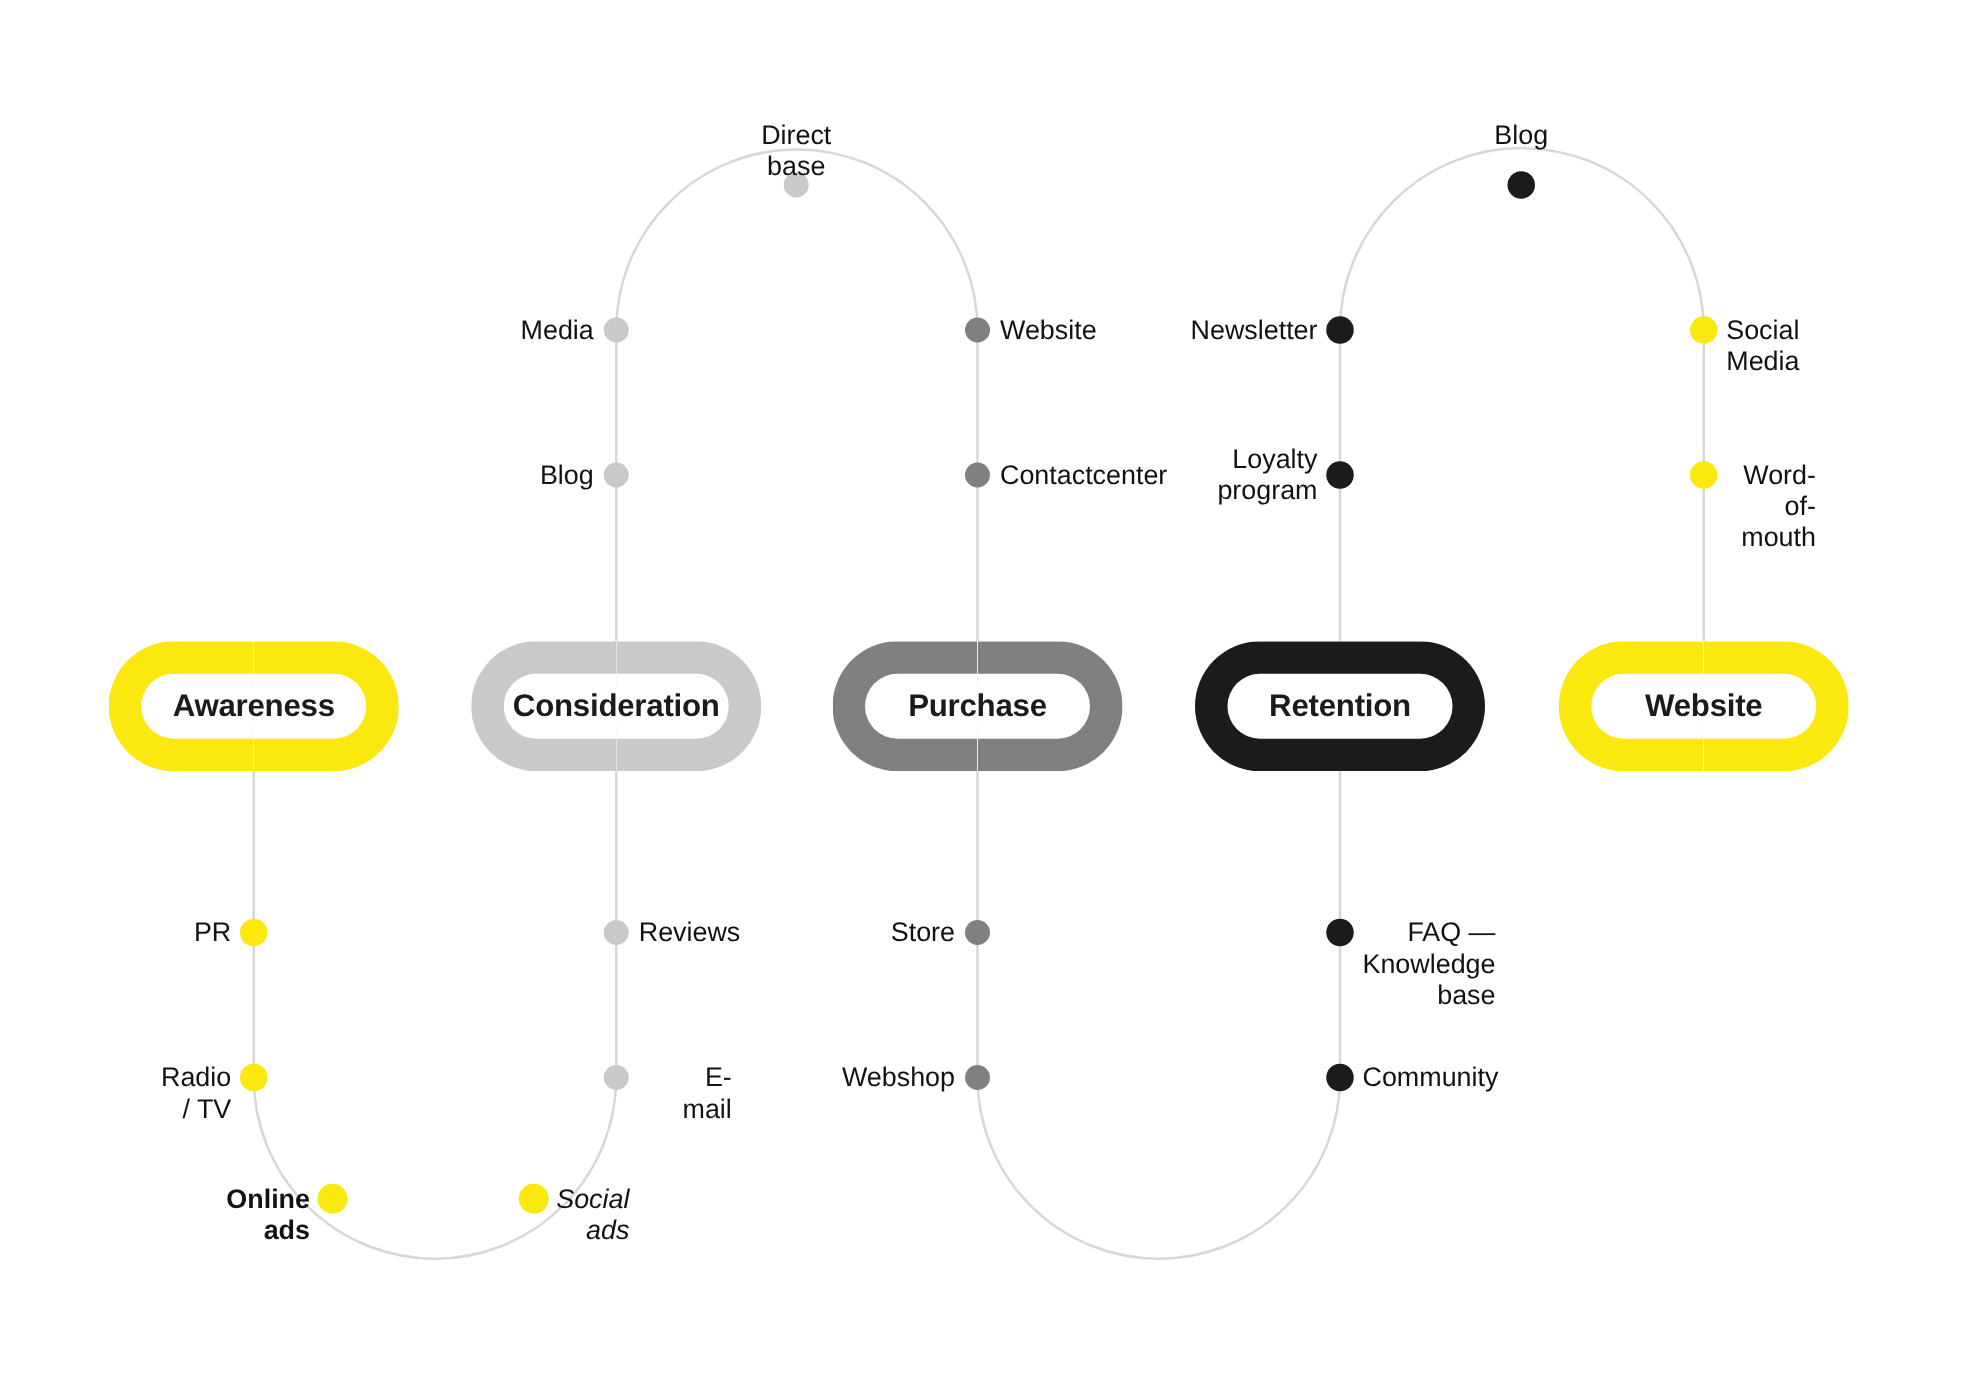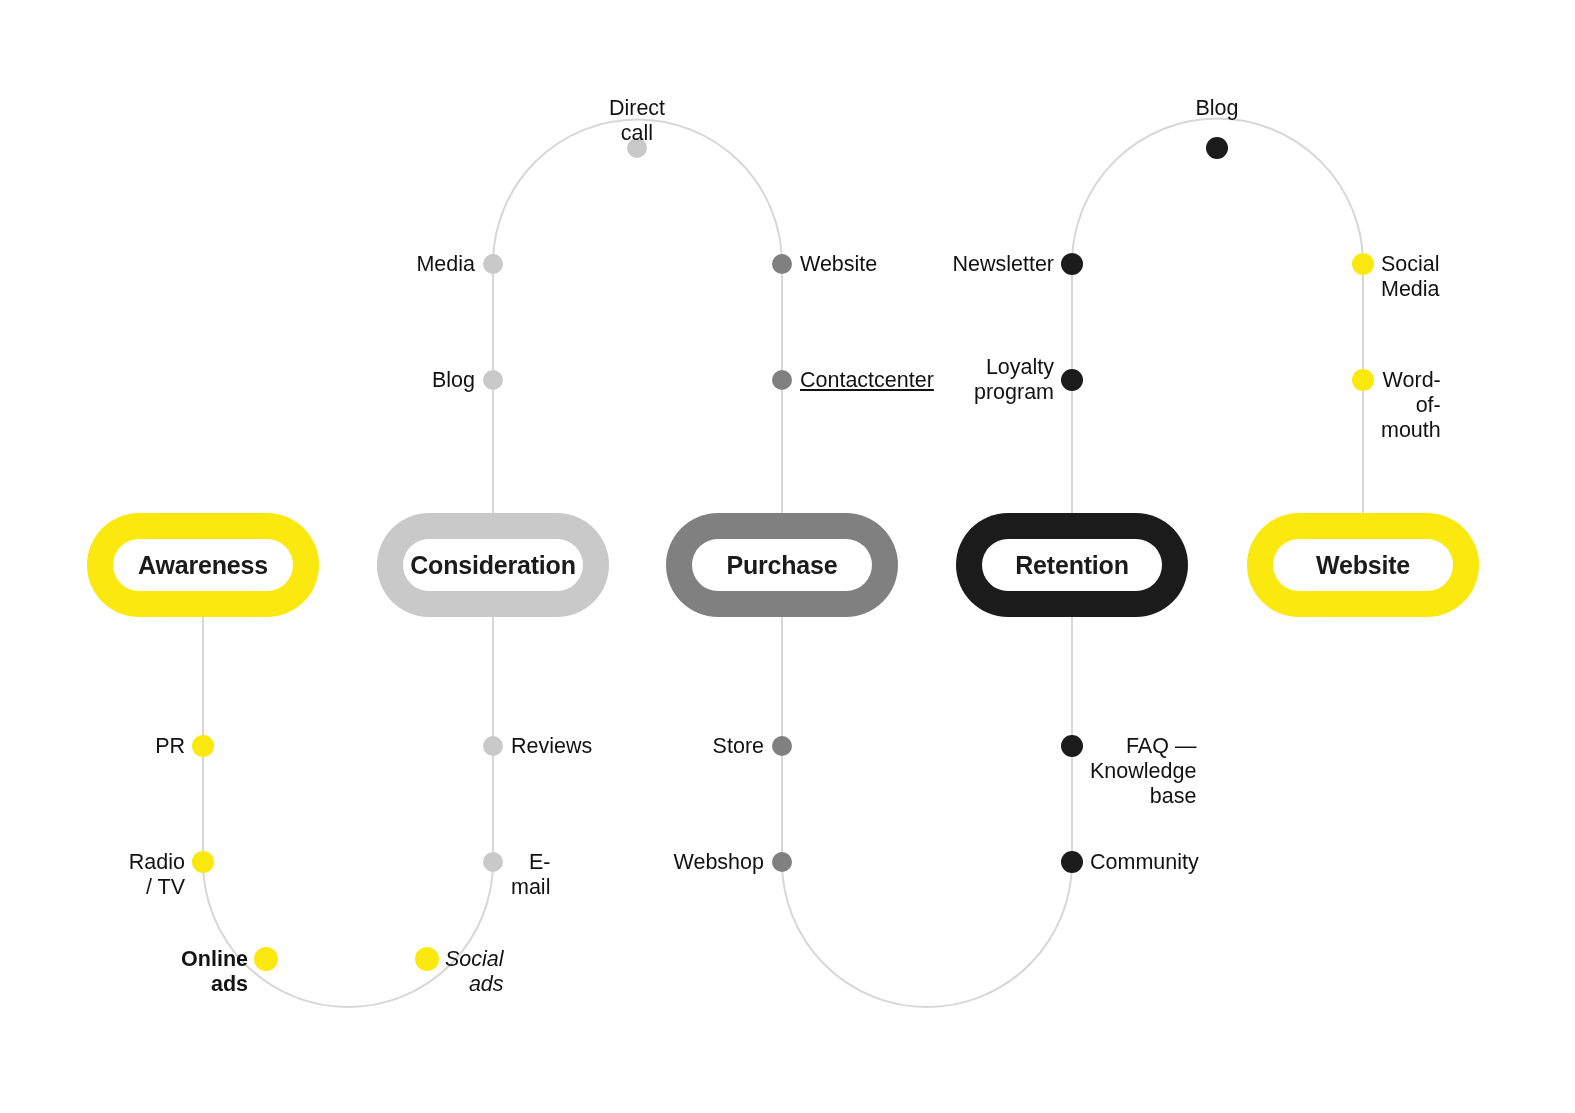--- a/index.html
+++ b/index.html
@@ -155,50 +155,50 @@
       <div class="node side-left" style="left: 493px; top: 264px;">
         <div class="dot" style="width: 20px; height: 20px; left: -10px; top: -10px; background: rgb(201, 201, 201);"></div>
         <div class="node-label" style="top: -12.5px;">Media</div>
       </div>
       <div class="node side-left" style="left: 493px; top: 380px;">
         <div class="dot" style="width: 20px; height: 20px; left: -10px; top: -10px; background: rgb(201, 201, 201);"></div>
         <div class="node-label" style="top: -12.5px;">Blog</div>
       </div>
       <div class="node side-top" style="left: 637px; top: 148px;">
         <div class="dot" style="width: 20px; height: 20px; left: -10px; top: -10px; background: rgb(201, 201, 201);"></div>
-        <div class="node-label" style="top: -52px; left: 0px;">Direct call</div>
+        <div class="node-label" style="top: -52px; left: 0px;">Direct base</div>
       </div>
       <div class="node side-right" style="left: 782px; top: 264px;">
         <div class="dot" style="width: 20px; height: 20px; left: -10px; top: -10px; background: rgb(128, 128, 128);"></div>
         <div class="node-label" style="top: -12.5px;">Website</div>
       </div>
       <div class="node side-right" style="left: 782px; top: 380px;">
         <div class="dot" style="width: 20px; height: 20px; left: -10px; top: -10px; background: rgb(128, 128, 128);"></div>
-        <div class="node-label" style="top: -12.5px; text-decoration: underline;">Contactcenter</div>
+        <div class="node-label" style="top: -12.5px;">Contactcenter</div>
       </div>
       <div class="node side-left" style="left: 1072px; top: 264px;">
         <div class="dot" style="width: 22px; height: 22px; left: -11px; top: -11px; background: rgb(27, 27, 27);"></div>
         <div class="node-label" style="top: -12.5px;">Newsletter</div>
       </div>
       <div class="node side-left" style="left: 1072px; top: 380px;">
         <div class="dot" style="width: 22px; height: 22px; left: -11px; top: -11px; background: rgb(27, 27, 27);"></div>
         <div class="node-label" style="top: -25px;">Loyalty
 program</div>
       </div>
       <div class="node side-top" style="left: 1217px; top: 148px;">
         <div class="dot" style="width: 22px; height: 22px; left: -11px; top: -11px; background: rgb(27, 27, 27);"></div>
         <div class="node-label" style="top: -52px; left: 0px;">Blog</div>
       </div>
       <div class="node side-right" style="left: 1363px; top: 264px;">
         <div class="dot" style="width: 22px; height: 22px; left: -11px; top: -11px; background: rgb(250, 232, 15);"></div>
         <div class="node-label" style="top: -12.5px;">Social Media</div>
       </div>
       <div class="node side-right" style="left: 1363px; top: 380px;">
         <div class="dot" style="width: 22px; height: 22px; left: -11px; top: -11px; background: rgb(250, 232, 15);"></div>
-        <div class="node-label" style="top: -12.5px;">Word-of-mouth</div>
+        <div class="node-label" style="top: -12.5px; margin-left: 12px;">Word-of-mouth</div>
       </div>
       <div class="node side-left" style="left: 203px; top: 746px;">
         <div class="dot" style="width: 22px; height: 22px; left: -11px; top: -11px; background: rgb(250, 232, 15);"></div>
         <div class="node-label" style="top: -12.5px;">PR</div>
       </div>
       <div class="node side-left" style="left: 203px; top: 862px;">
         <div class="dot" style="width: 22px; height: 22px; left: -11px; top: -11px; background: rgb(250, 232, 15);"></div>
         <div class="node-label" style="top: -12.5px; margin-left: 18px;">Radio / TV</div>
       </div>
       <div class="node side-left" style="left: 266px; top: 959px;">
@@ -208,21 +208,21 @@
       <div class="node side-right" style="left: 427px; top: 959px;">
         <div class="dot" style="width: 24px; height: 24px; left: -12px; top: -12px; background: rgb(250, 232, 15);"></div>
         <div class="node-label" style="top: -12.5px; font-style: italic;">Social ads</div>
       </div>
       <div class="node side-right" style="left: 493px; top: 746px;">
         <div class="dot" style="width: 20px; height: 20px; left: -10px; top: -10px; background: rgb(201, 201, 201);"></div>
         <div class="node-label" style="top: -12.5px;">Reviews</div>
       </div>
       <div class="node side-right" style="left: 493px; top: 862px;">
         <div class="dot" style="width: 20px; height: 20px; left: -10px; top: -10px; background: rgb(201, 201, 201);"></div>
-        <div class="node-label" style="top: -12.5px;">E-mail</div>
+        <div class="node-label" style="top: -12.5px; margin-left: 35px;">E-mail</div>
       </div>
       <div class="node side-left" style="left: 782px; top: 746px;">
         <div class="dot" style="width: 20px; height: 20px; left: -10px; top: -10px; background: rgb(128, 128, 128);"></div>
         <div class="node-label" style="top: -12.5px;">Store</div>
       </div>
       <div class="node side-left" style="left: 782px; top: 862px;">
         <div class="dot" style="width: 20px; height: 20px; left: -10px; top: -10px; background: rgb(128, 128, 128);"></div>
         <div class="node-label" style="top: -12.5px;">Webshop</div>
       </div>
       <div class="node side-right" style="left: 1072px; top: 746px;">

